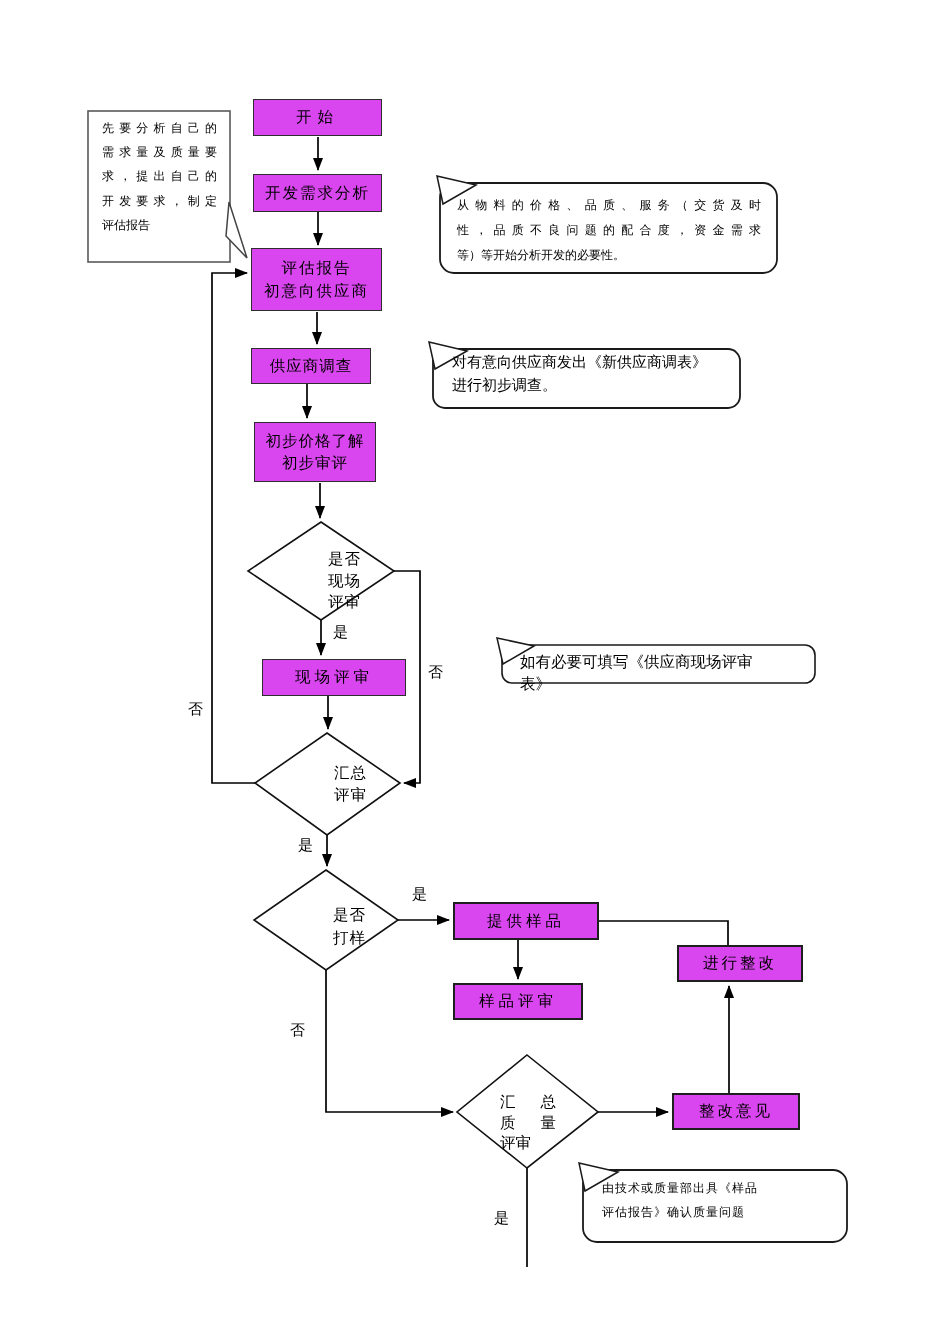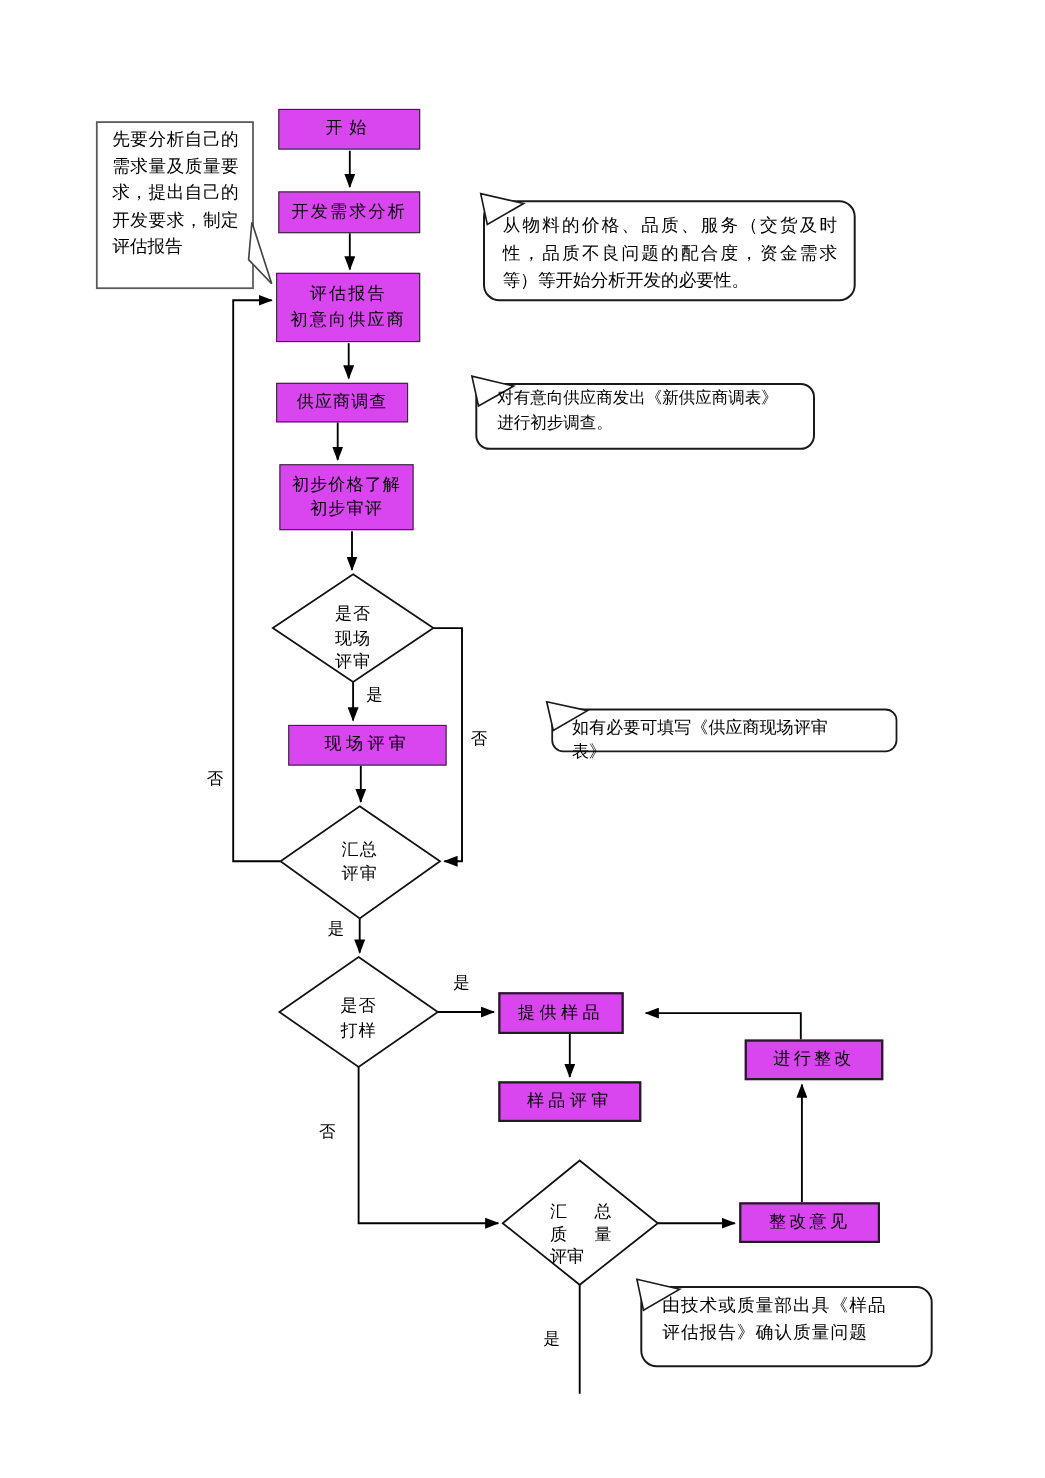--- a/index.html
+++ b/index.html
@@ -10,24 +10,24 @@
   }
   .abs { position:absolute; left:0; top:0; }
   .pbox {
     position:absolute; box-sizing:border-box; background:#d946ef;
     border:1.5px solid #2e2e2e;
     display:flex; flex-direction:column; align-items:center; justify-content:center;
     text-align:center; font-size:15.5px; letter-spacing:2px; line-height:1.45;
   }
   .pbox.thick { border-width:2px; border-color:#1f1f1f; }
   .dtext {
-    position:absolute; text-align:center; font-size:15.5px;
+    position:absolute; text-align:right; font-size:15.5px;
     letter-spacing:1px;
   }
-  .ctext { position:absolute; font-size:16px; }
+  .ctext { position:absolute; font-size:12px; }
   .line { display:block; }
   .nowrap { white-space:nowrap; }
   .j { text-align:justify; text-align-last:justify; }
   .lbl { position:absolute; font-size:15px; line-height:15px; }
 </style>
 </head>
 <body>
 
 <div class="page">
 
@@ -102,21 +102,21 @@
 
   <div class="pbox" style="left:254px;top:422px;width:122px;height:60px;letter-spacing:1px">
     <span class="line">初步价格了解</span>
     <span class="line">初步审评</span>
   </div>
 
   <div class="pbox" style="left:262px;top:659px;width:144px;height:37px;letter-spacing:4px">
     <span>现场评审</span>
   </div>
 
-  <div class="pbox thick" style="left:453px;top:902px;width:114px;height:38px;letter-spacing:4px">
+  <div class="pbox thick" style="left:453px;top:902px;width:146px;height:38px;letter-spacing:4px">
     <span>提供样品</span>
   </div>
 
   <div class="pbox thick" style="left:453px;top:983px;width:130px;height:37px;letter-spacing:4px">
     <span>样品评审</span>
   </div>
 
   <div class="pbox thick" style="left:677px;top:945px;width:126px;height:37px;letter-spacing:3px">
     <span>进行整改</span>
   </div>

